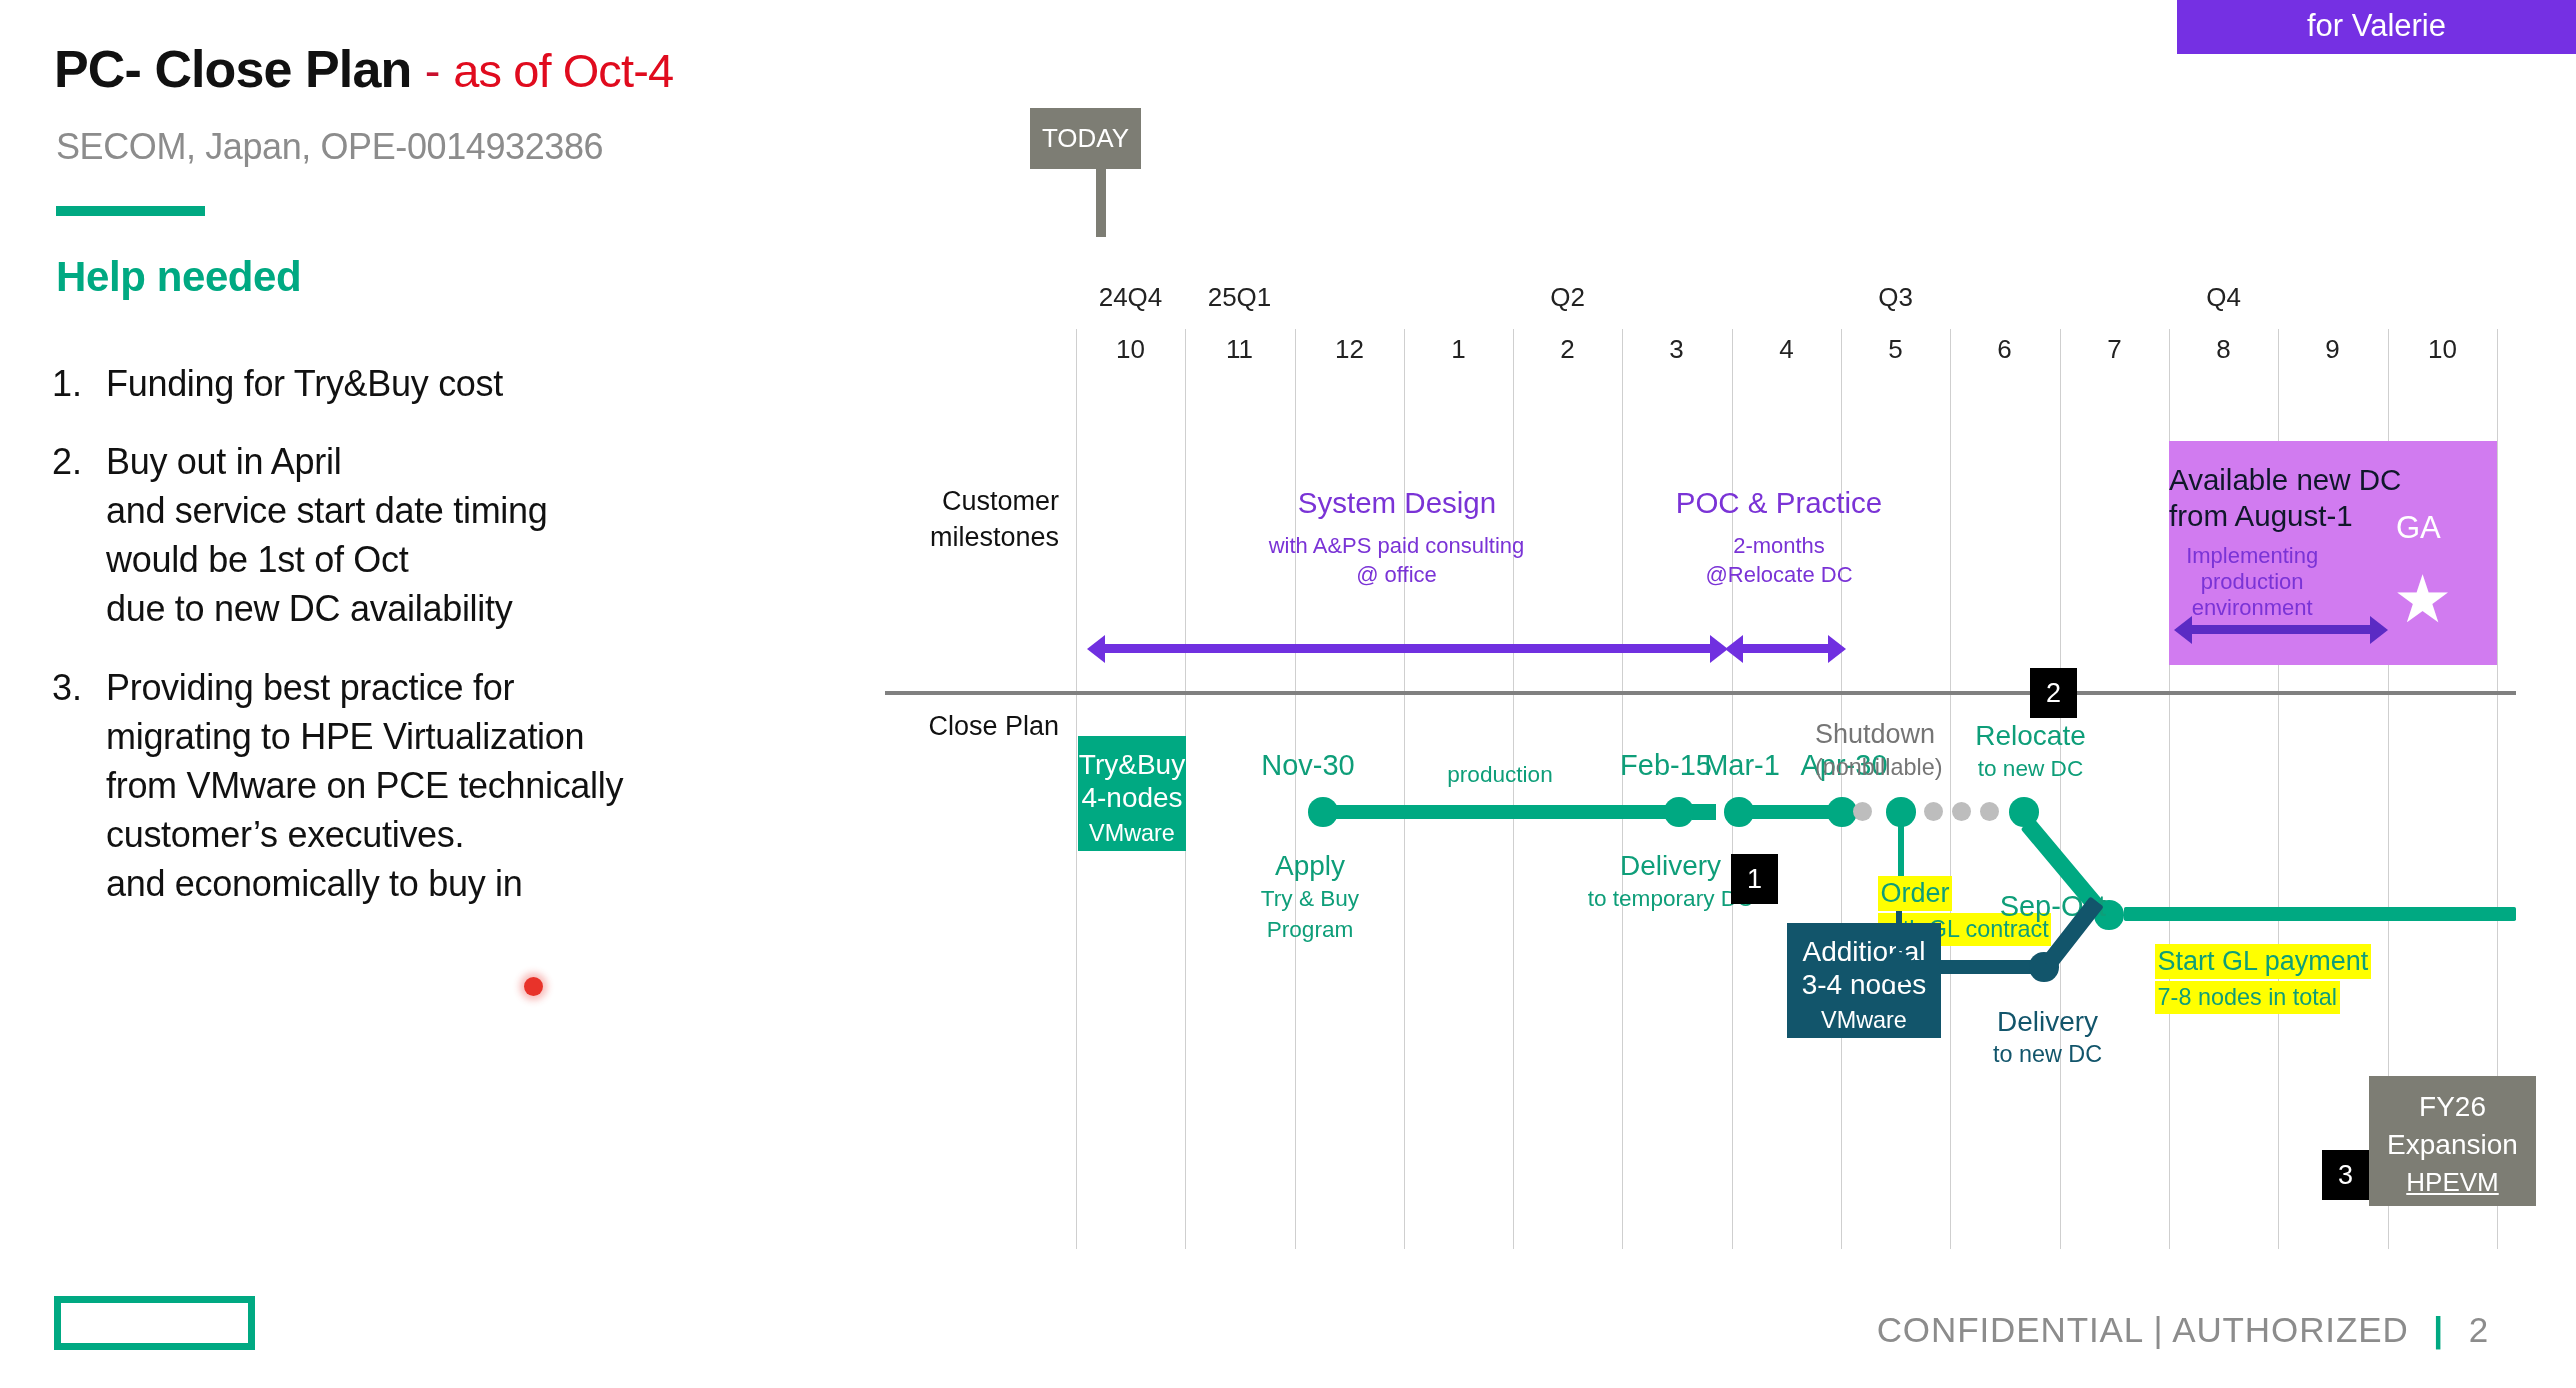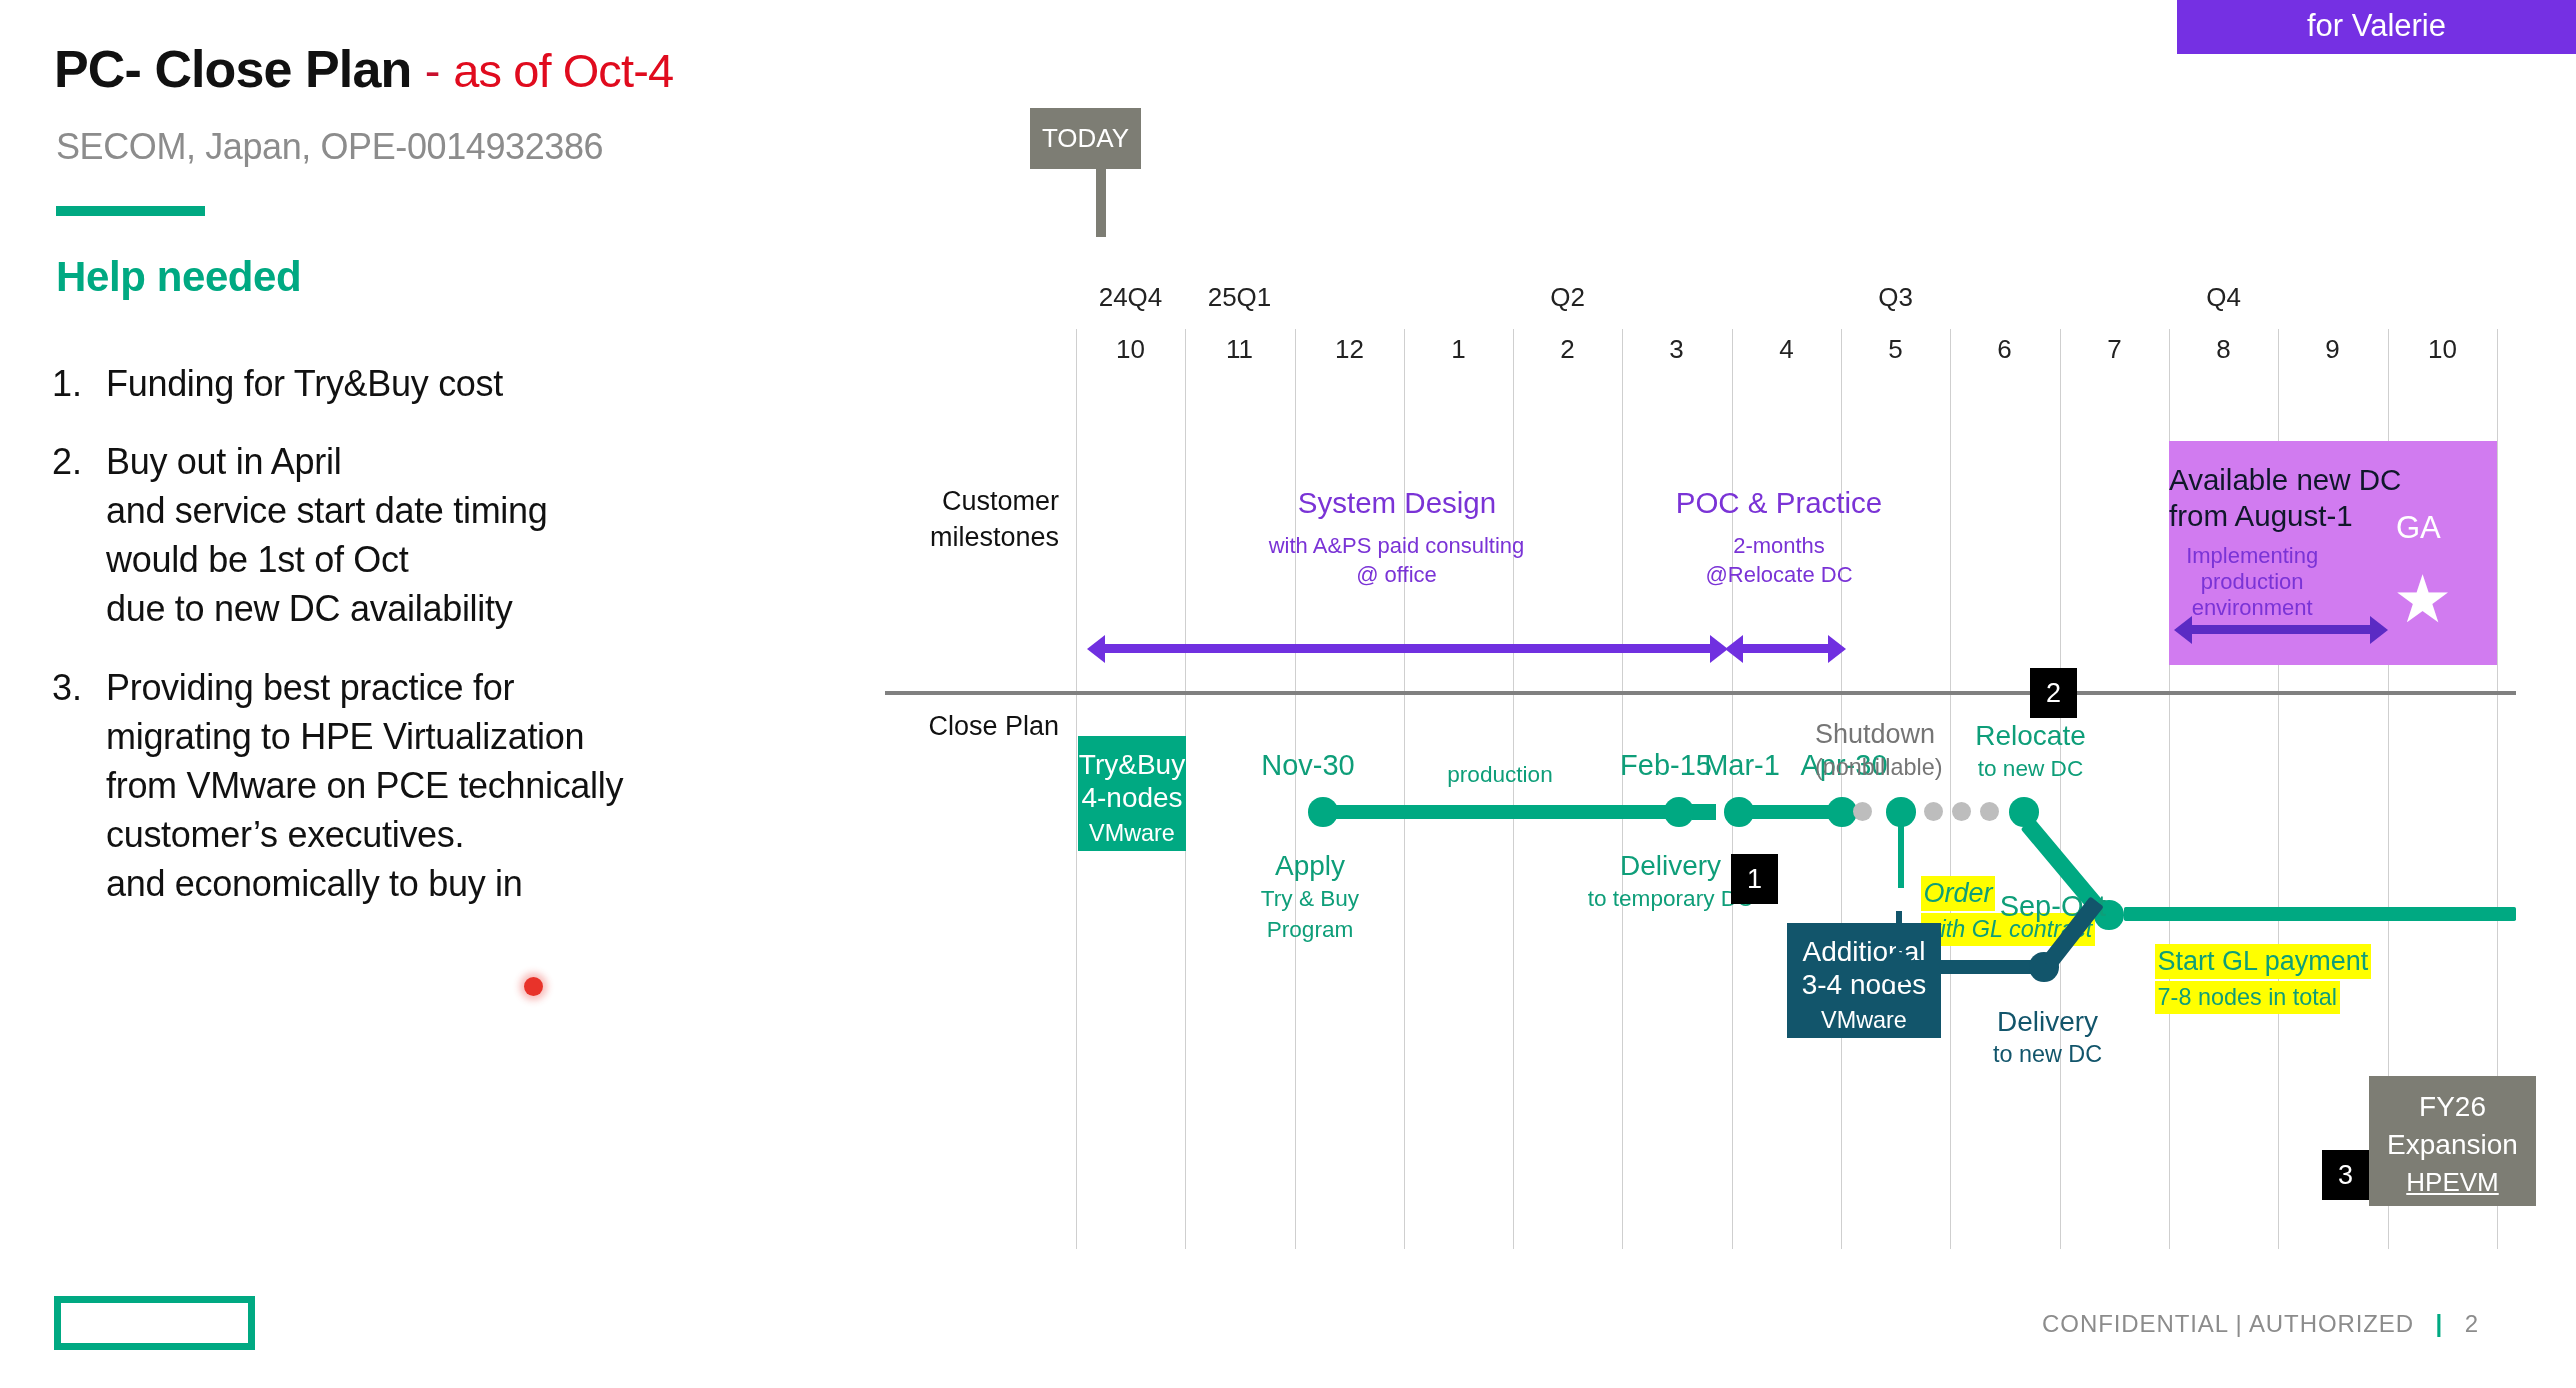--- a/index.html
+++ b/index.html
@@ -89,21 +89,21 @@
   .diag{position:absolute;height:17.4px;border-radius:2.6px;transform-origin:0 50%;}
   .dk-lbl{position:absolute;font-size:28px;color:#12556B;text-align:center;line-height:35px;}
   .dk-lbl .s{font-size:23.4px;display:block;line-height:31px;}
   .graybox{position:absolute;background:#7d7d74;color:#fff;text-align:center;}
   .graybox .g1{font-size:28px;line-height:38px;padding-top:12px;}
   .graybox .g2{font-size:28px;line-height:38px;}
   .graybox .g3{font-size:26px;line-height:36px;text-decoration:underline;}
 
   
   .logo{position:absolute;left:54px;top:1296px;width:201px;height:54px;border:7.8px solid #00A982;box-sizing:border-box;}
-  .footer{position:absolute;right:97px;top:1310px;font-size:24px;color:#8c8c8c;letter-spacing:0.9px;white-space:nowrap;}
+  .footer{position:absolute;right:87px;top:1310px;font-size:35px;color:#8c8c8c;letter-spacing:0.9px;white-space:nowrap;}
   .footer .sep{color:#00A982;margin:0 14px;font-weight:bold;}
   .footer .pg{color:#8c8c8c;}
 </style>
 </head>
 <body>
 
 <div class="slide">
 
   <div class="title">
     <span>PC- Close Plan</span>
@@ -268,21 +268,21 @@
     </div>
 
     <div class="badge" style="left:846px;top:646px;width:47px;height:50px;">1</div>
 
     <div class="gray-lbl" style="left:930px;top:510px;width:174px;">
       <span>Shutdown</span>
       <span class="s">(nonbillable)</span>
     </div>
 
     <div class="vstem" style="left:1013px;top:618px;height:62px;background:#00A982;"></div>
-    <div class="hlbox" style="left:1036px;top:668px;width:243px;font-style:italic;">
+    <div class="hlbox" style="left:993px;top:668px;width:243px;">
       <div><span class="hl">Order</span></div>
       <div><span class="hl s">with GL contract</span></div>
     </div>
 
     <div class="ev-bot" style="left:1050px;top:510px;width:191px;">
       <span>Relocate</span>
       <span class="s">to new DC</span>
     </div>
 
     <div class="diag" style="left:1142px;top:607px;width:132px;background:#00A982;transform:rotate(50deg);"></div>

